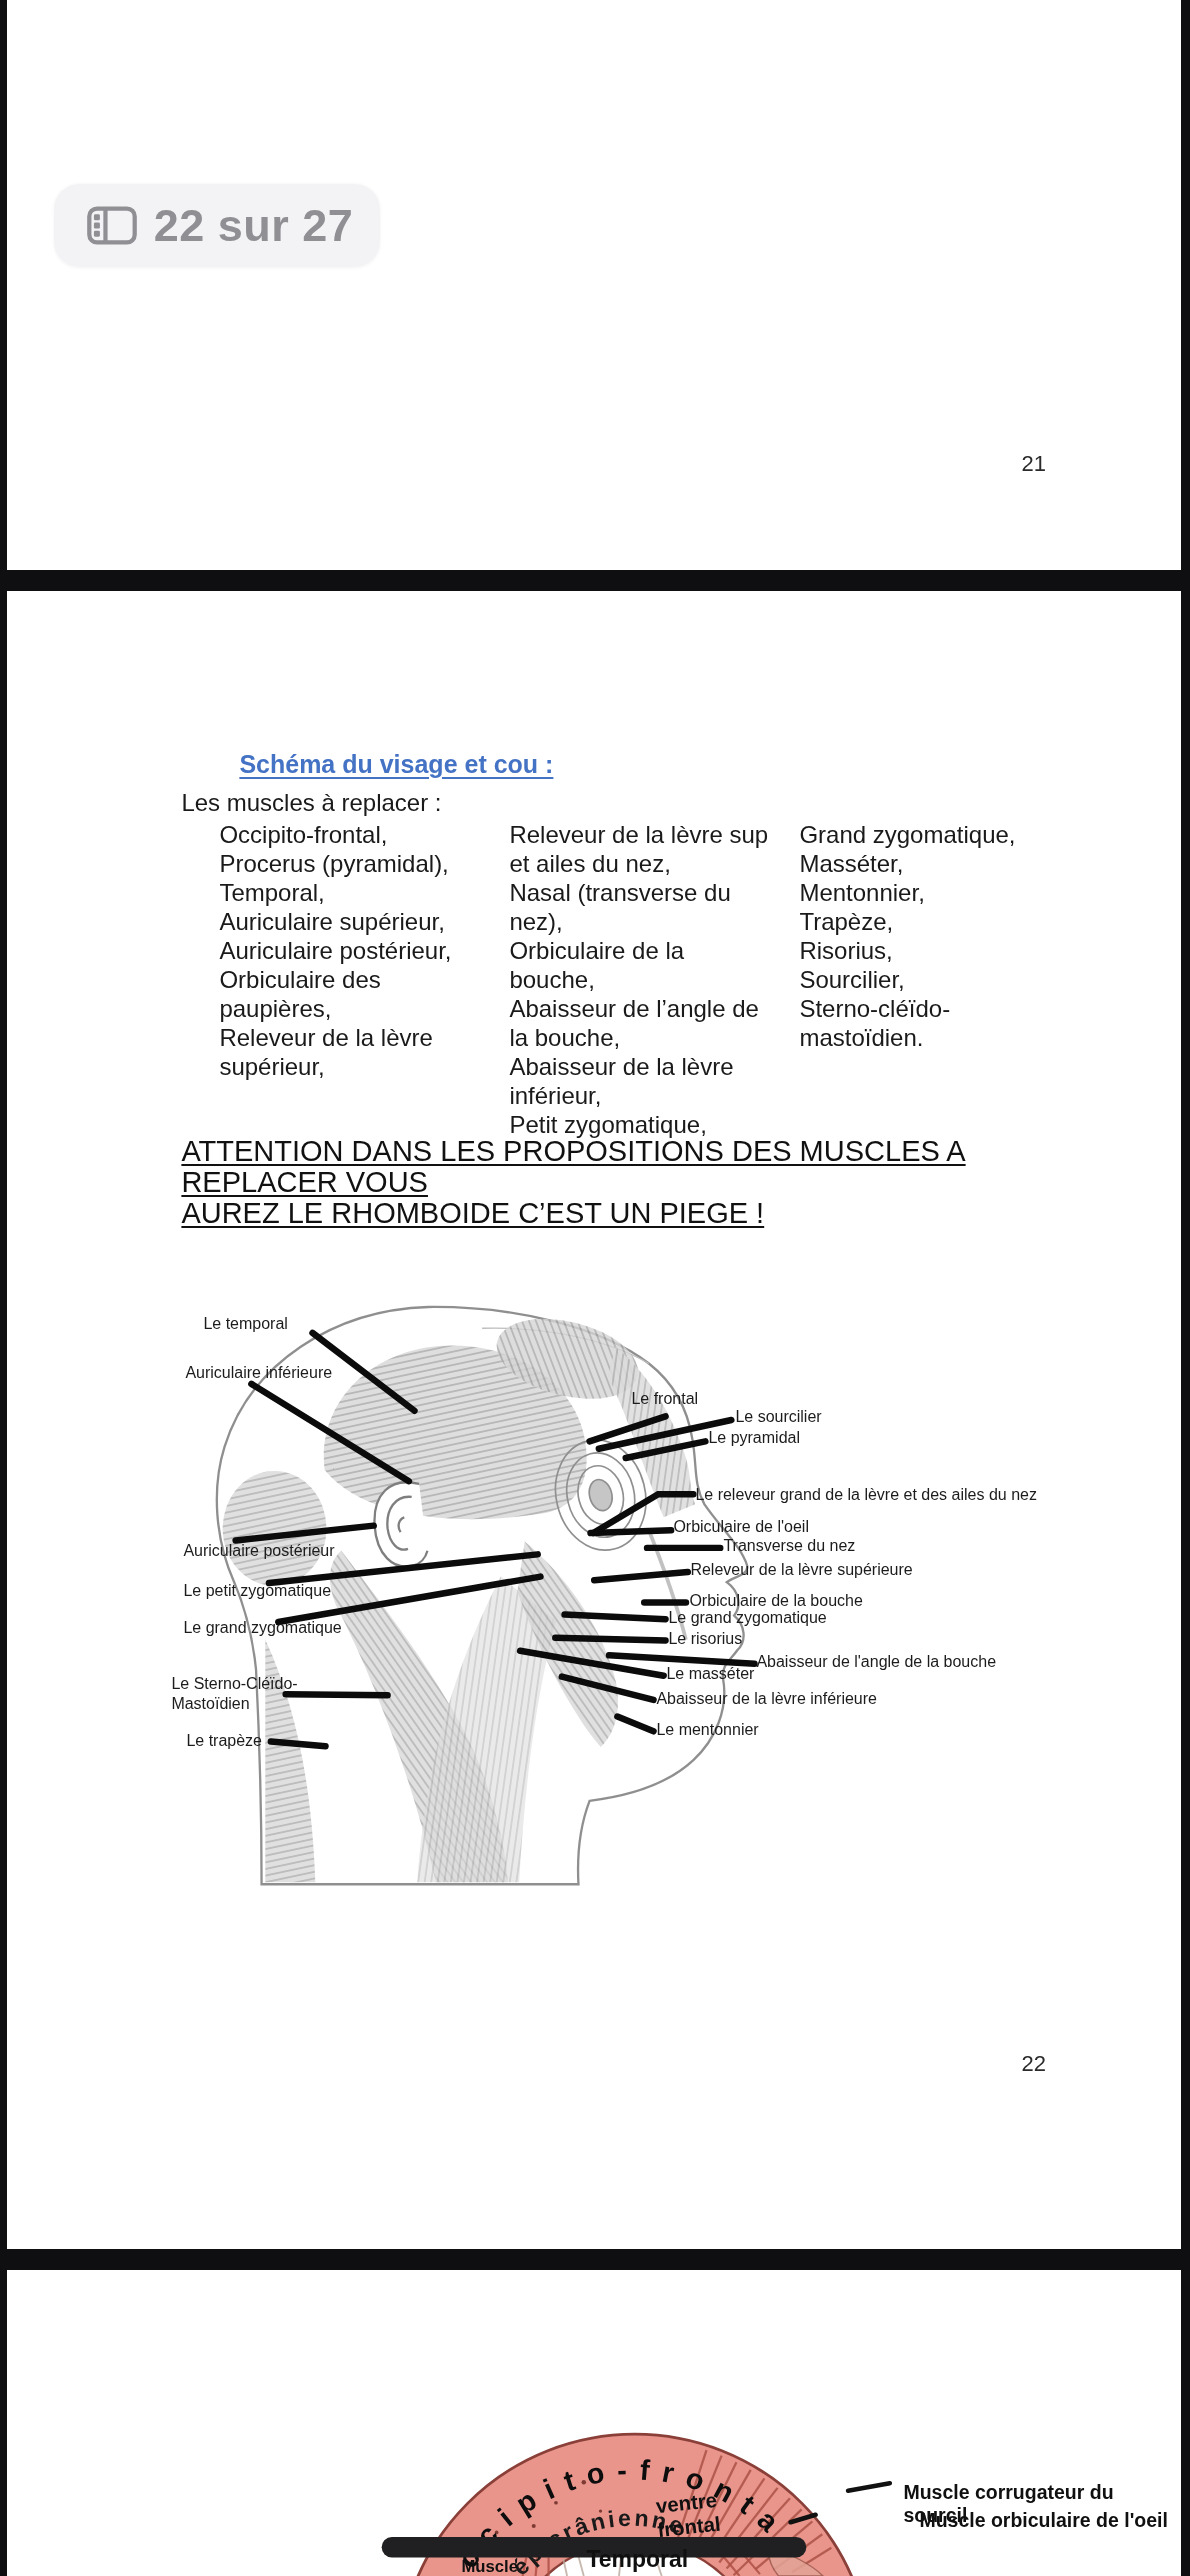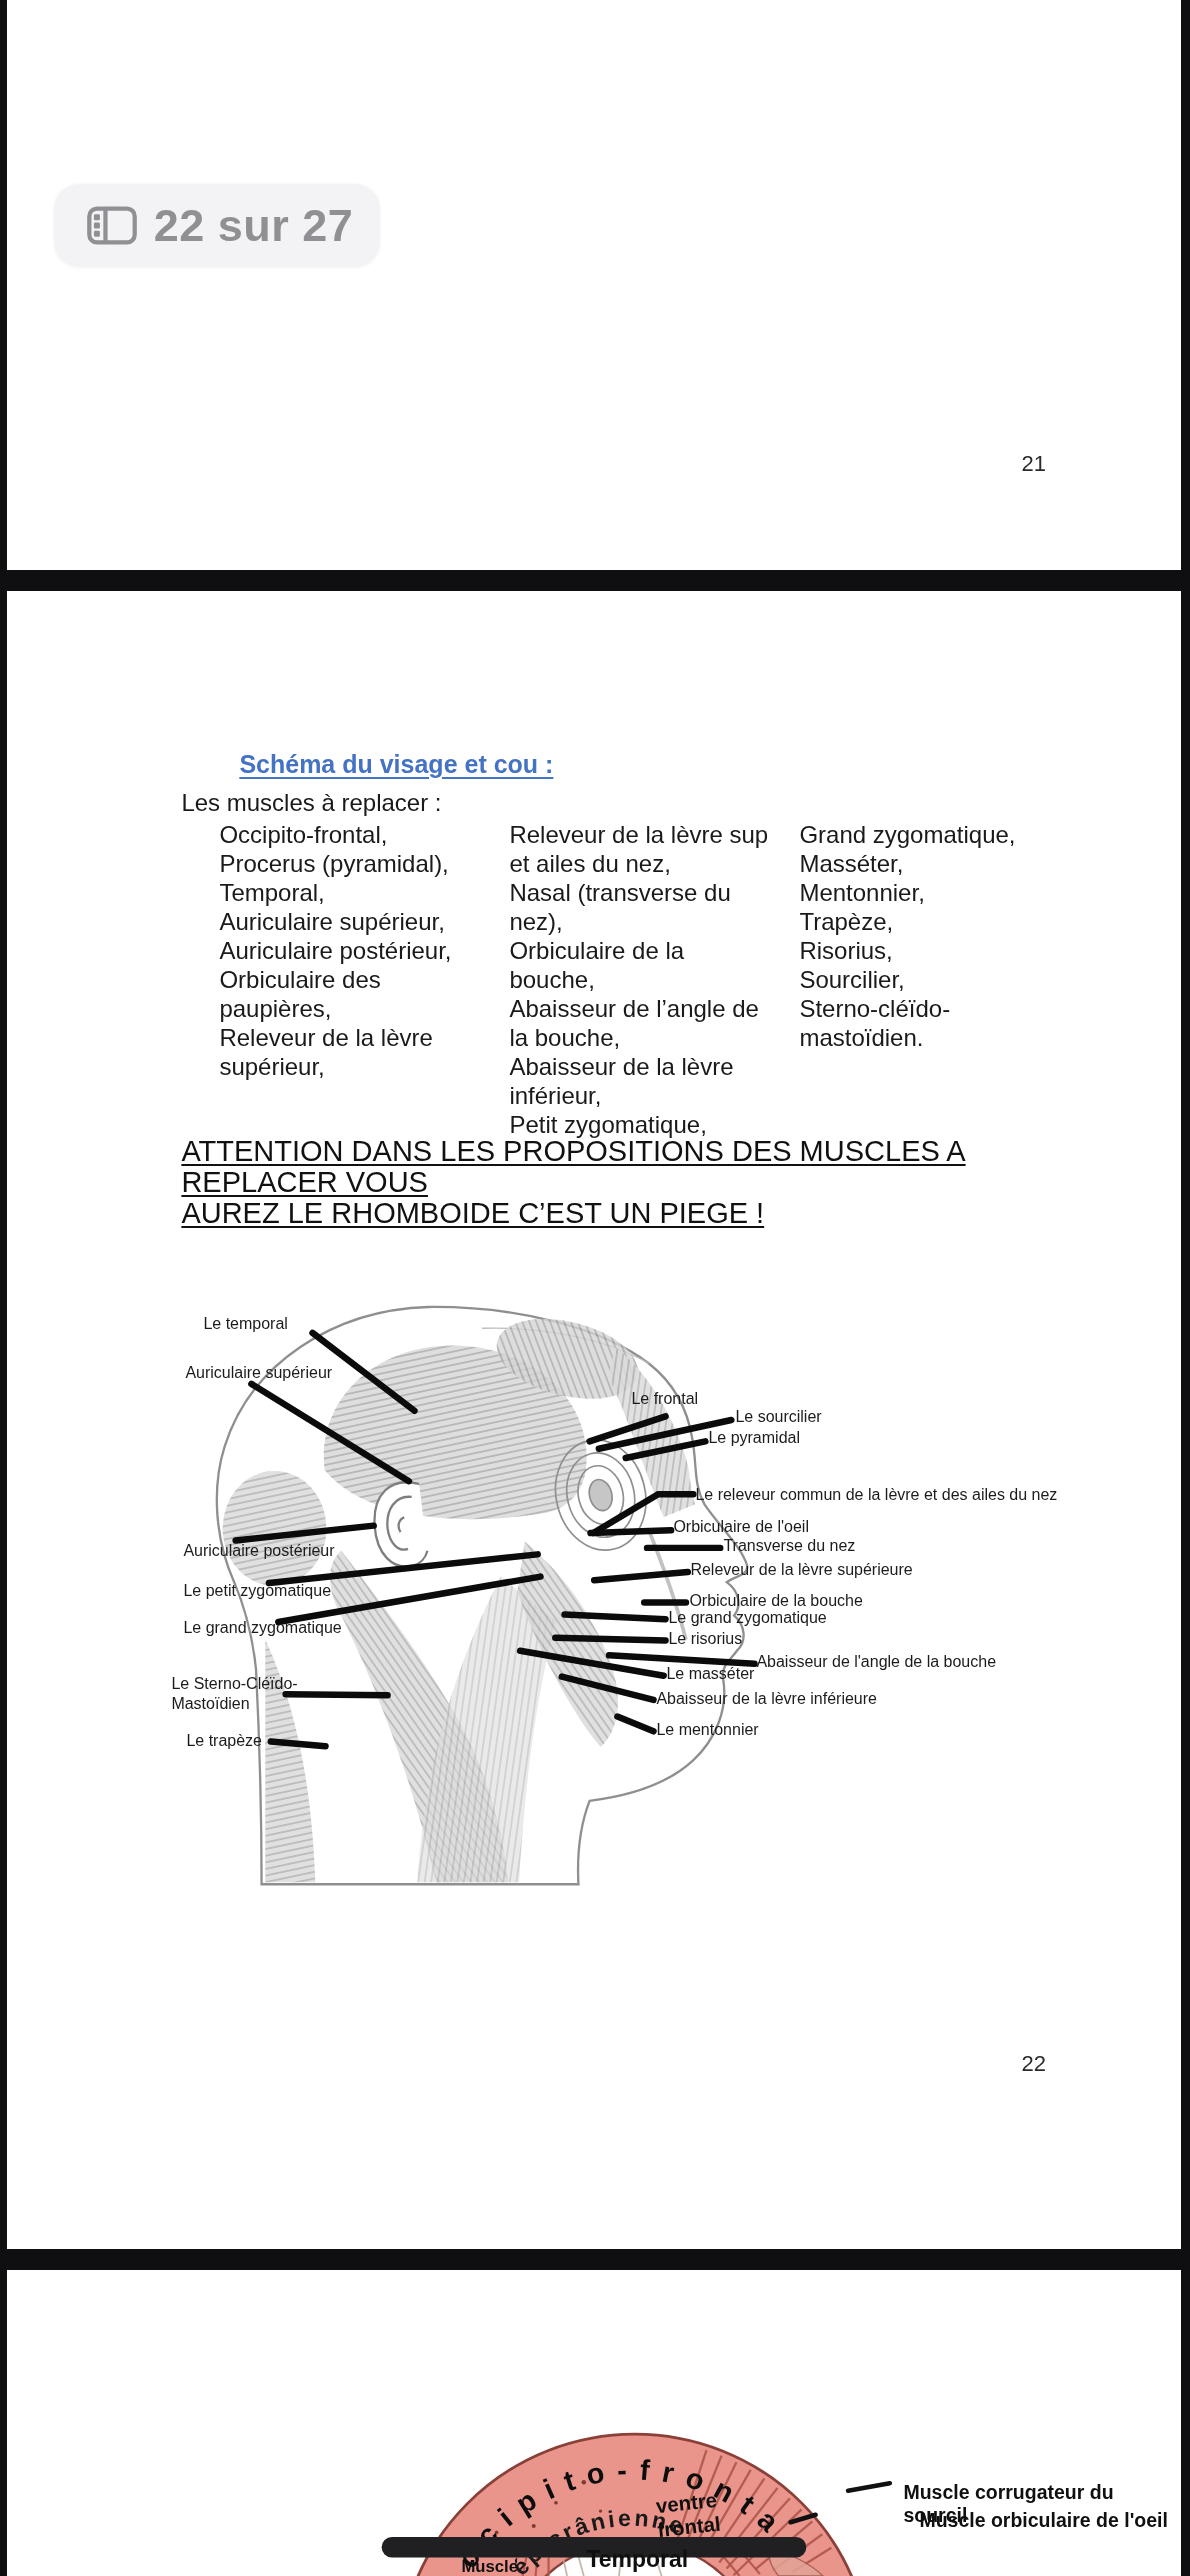--- a/index.html
+++ b/index.html
@@ -177,31 +177,31 @@
         <line x1="718" y1="1746" x2="609" y2="1741"></line>
         <line x1="718" y1="1769" x2="599" y2="1766"></line>
         <line x1="814" y1="1794" x2="657" y2="1785"></line>
         <line x1="716" y1="1807" x2="561" y2="1780"></line>
         <line x1="705" y1="1833" x2="606" y2="1808"></line>
         <line x1="705" y1="1867" x2="666" y2="1851"></line>
       </g>
     </svg>
 
     <span class="flabel" style="left:196px;top:723px;">Le temporal</span>
-    <span class="flabel" style="left:178px;top:772px;">Auriculaire supérieur</span>
+    <span class="flabel" style="left:178px;top:772px;">Auriculaire inférieure</span>
     <span class="flabel" style="left:176px;top:950px;">Auriculaire postérieur</span>
     <span class="flabel" style="left:176px;top:990px;">Le petit zygomatique</span>
     <span class="flabel" style="left:176px;top:1027px;">Le grand zygomatique</span>
     <span class="flabel" style="left:164px;top:1083px;">Le Sterno-Cléïdo-
 Mastoïdien</span>
     <span class="flabel" style="left:179px;top:1140px;">Le trapèze</span>
     <span class="flabel" style="left:624px;top:798px;">Le frontal</span>
     <span class="flabel" style="left:728px;top:816px;">Le sourcilier</span>
     <span class="flabel" style="left:701px;top:837px;">Le pyramidal</span>
-    <span class="flabel" style="left:688px;top:894px;">Le releveur commun de la lèvre et des ailes du nez</span>
+    <span class="flabel" style="left:688px;top:894px;">Le releveur grand de la lèvre et des ailes du nez</span>
     <span class="flabel" style="left:666px;top:926px;">Orbiculaire de l'oeil</span>
     <span class="flabel" style="left:716px;top:945px;">Transverse du nez</span>
     <span class="flabel" style="left:683px;top:969px;">Releveur de la lèvre supérieure</span>
     <span class="flabel" style="left:682px;top:1000px;">Orbiculaire de la bouche</span>
     <span class="flabel" style="left:661px;top:1017px;">Le grand zygomatique</span>
     <span class="flabel" style="left:661px;top:1038px;">Le risorius</span>
     <span class="flabel" style="left:749px;top:1061px;">Abaisseur de l'angle de la bouche</span>
     <span class="flabel" style="left:659px;top:1073px;">Le masséter</span>
     <span class="flabel" style="left:649px;top:1098px;">Abaisseur de la lèvre inférieure</span>
     <span class="flabel" style="left:649px;top:1129px;">Le mentonnier</span>

